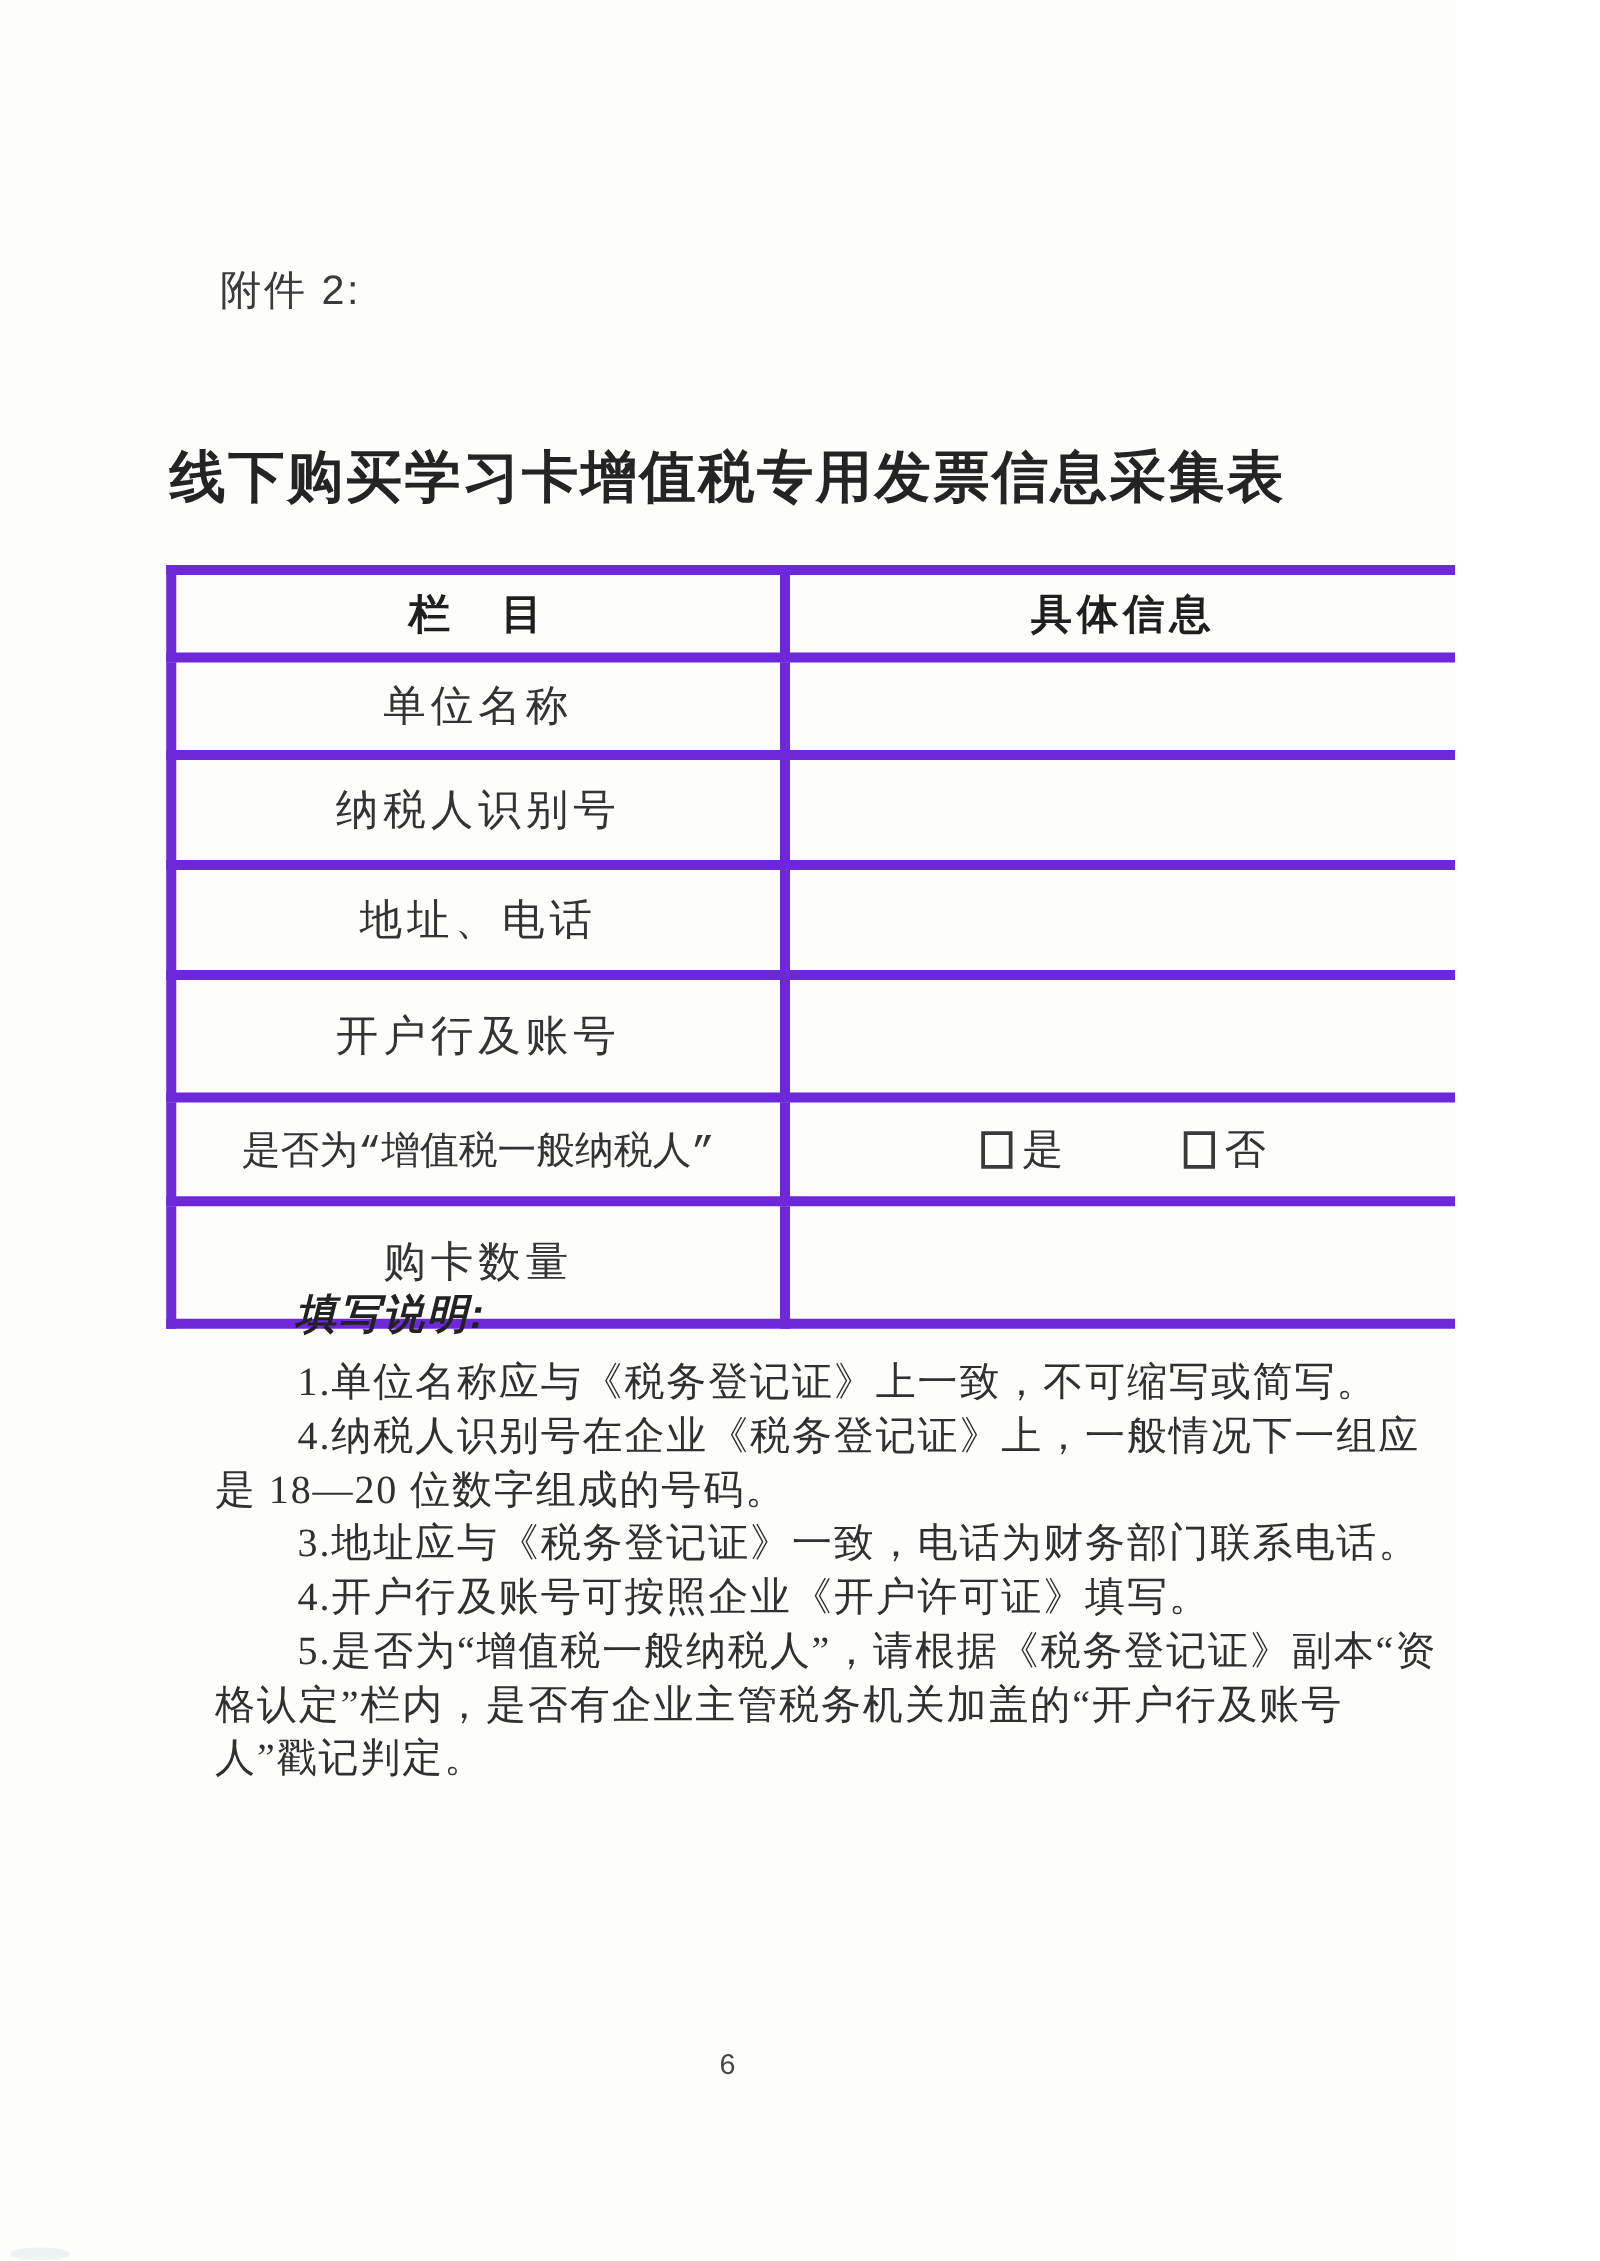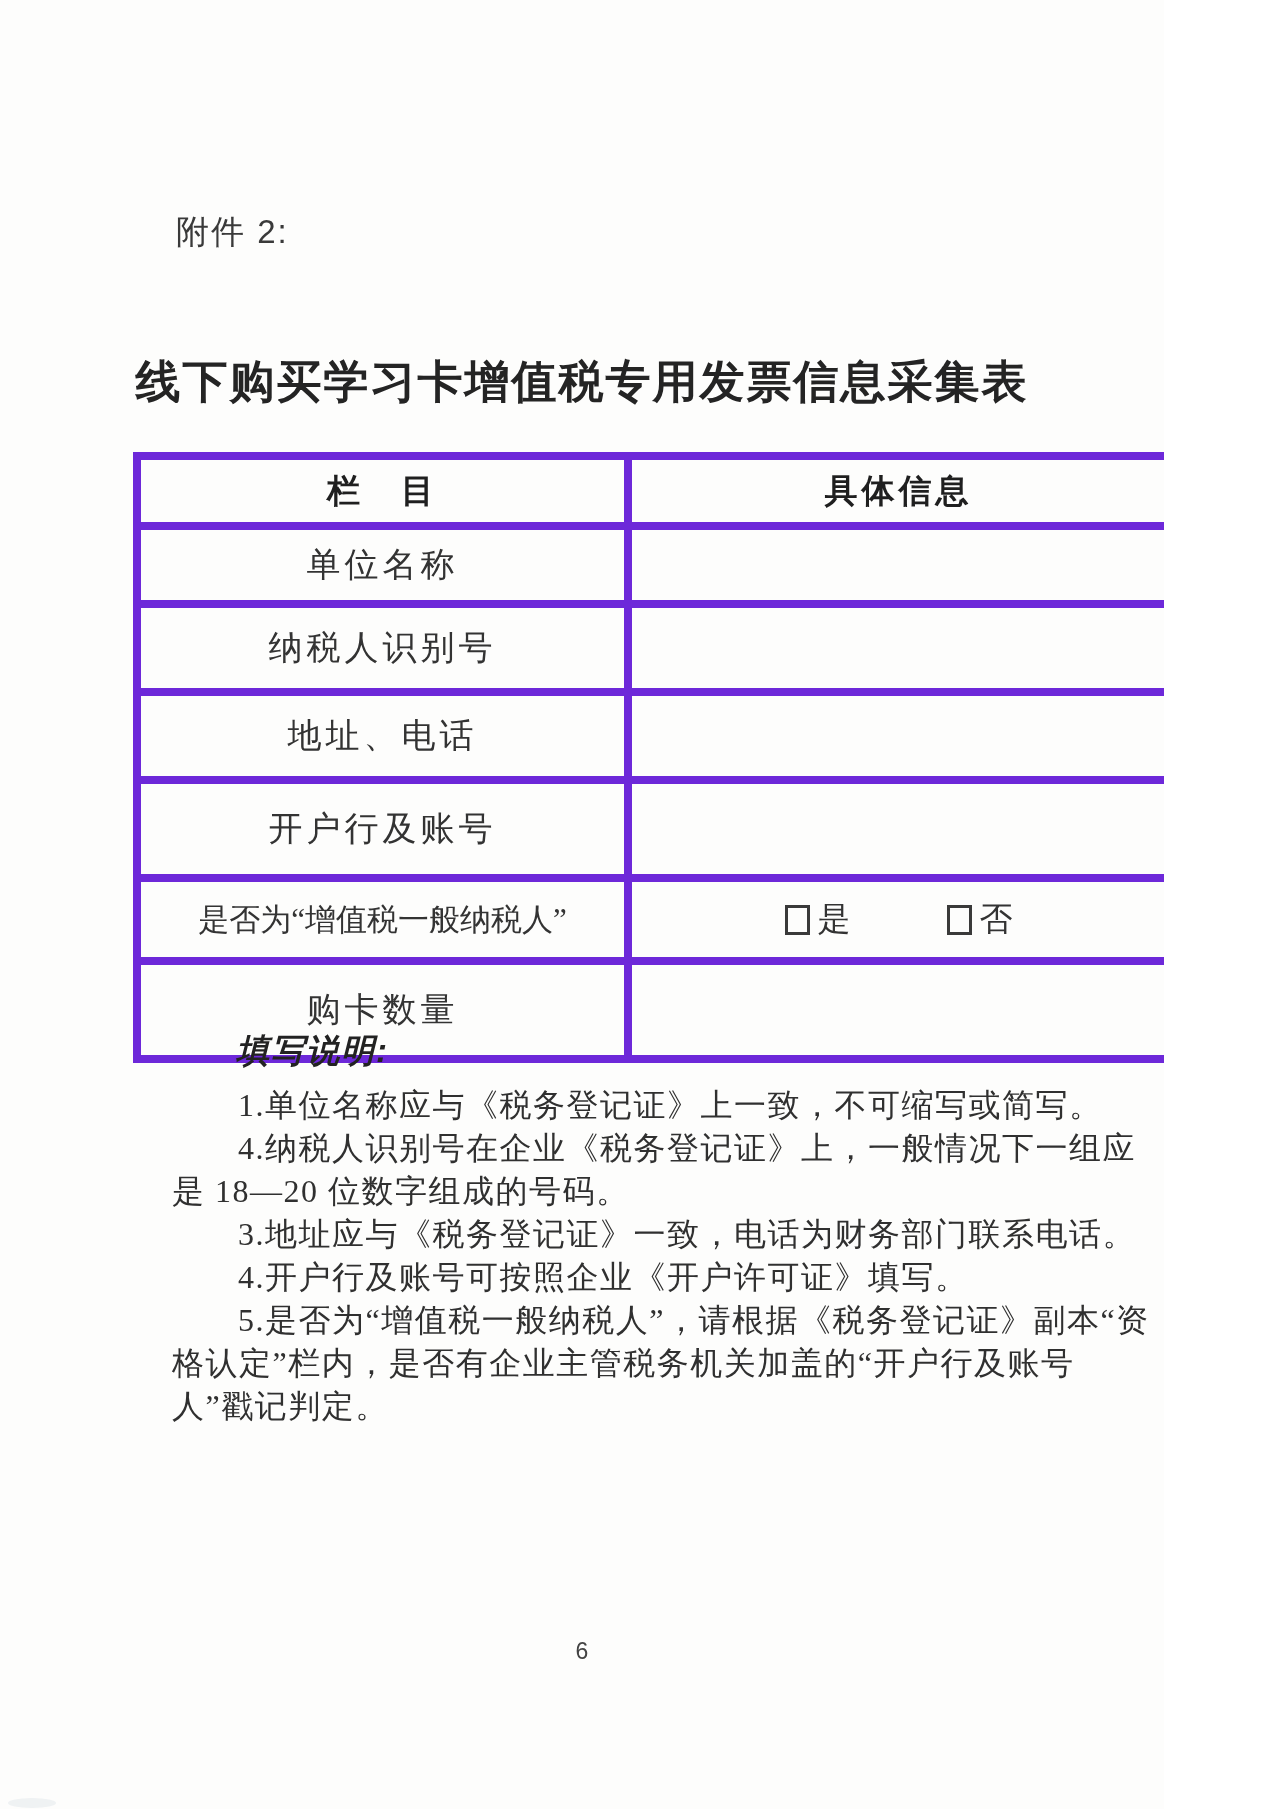--- a/index.html
+++ b/index.html
@@ -59,20 +59,21 @@
     font-size: 33px;
     font-weight: 700;
     letter-spacing: 4px;
     color: #1f1f1f;
     font-family: "Liberation Sans", "DejaVu Sans", sans-serif;
   }
   .form-table tbody td { color: #333; }
   .cell-label {
     font-size: 34px;
     letter-spacing: 4px;
+    font-family: Liberation Mono, monospace;
   }
   .form-table tbody tr:nth-child(1) td { height: 70px; }
   .form-table tbody tr:nth-child(2) td { height: 80px; }
   .form-table tbody tr:nth-child(3) td { height: 80px; }
   .form-table tbody tr:nth-child(4) td { height: 90px; }
   .form-table tbody tr:nth-child(5) td { height: 75px; }
   .form-table tbody tr:nth-child(6) td { height: 90px; }
   .form-table tbody tr:nth-child(5) .cell-label {
     font-size: 31px;
     letter-spacing: 0;

